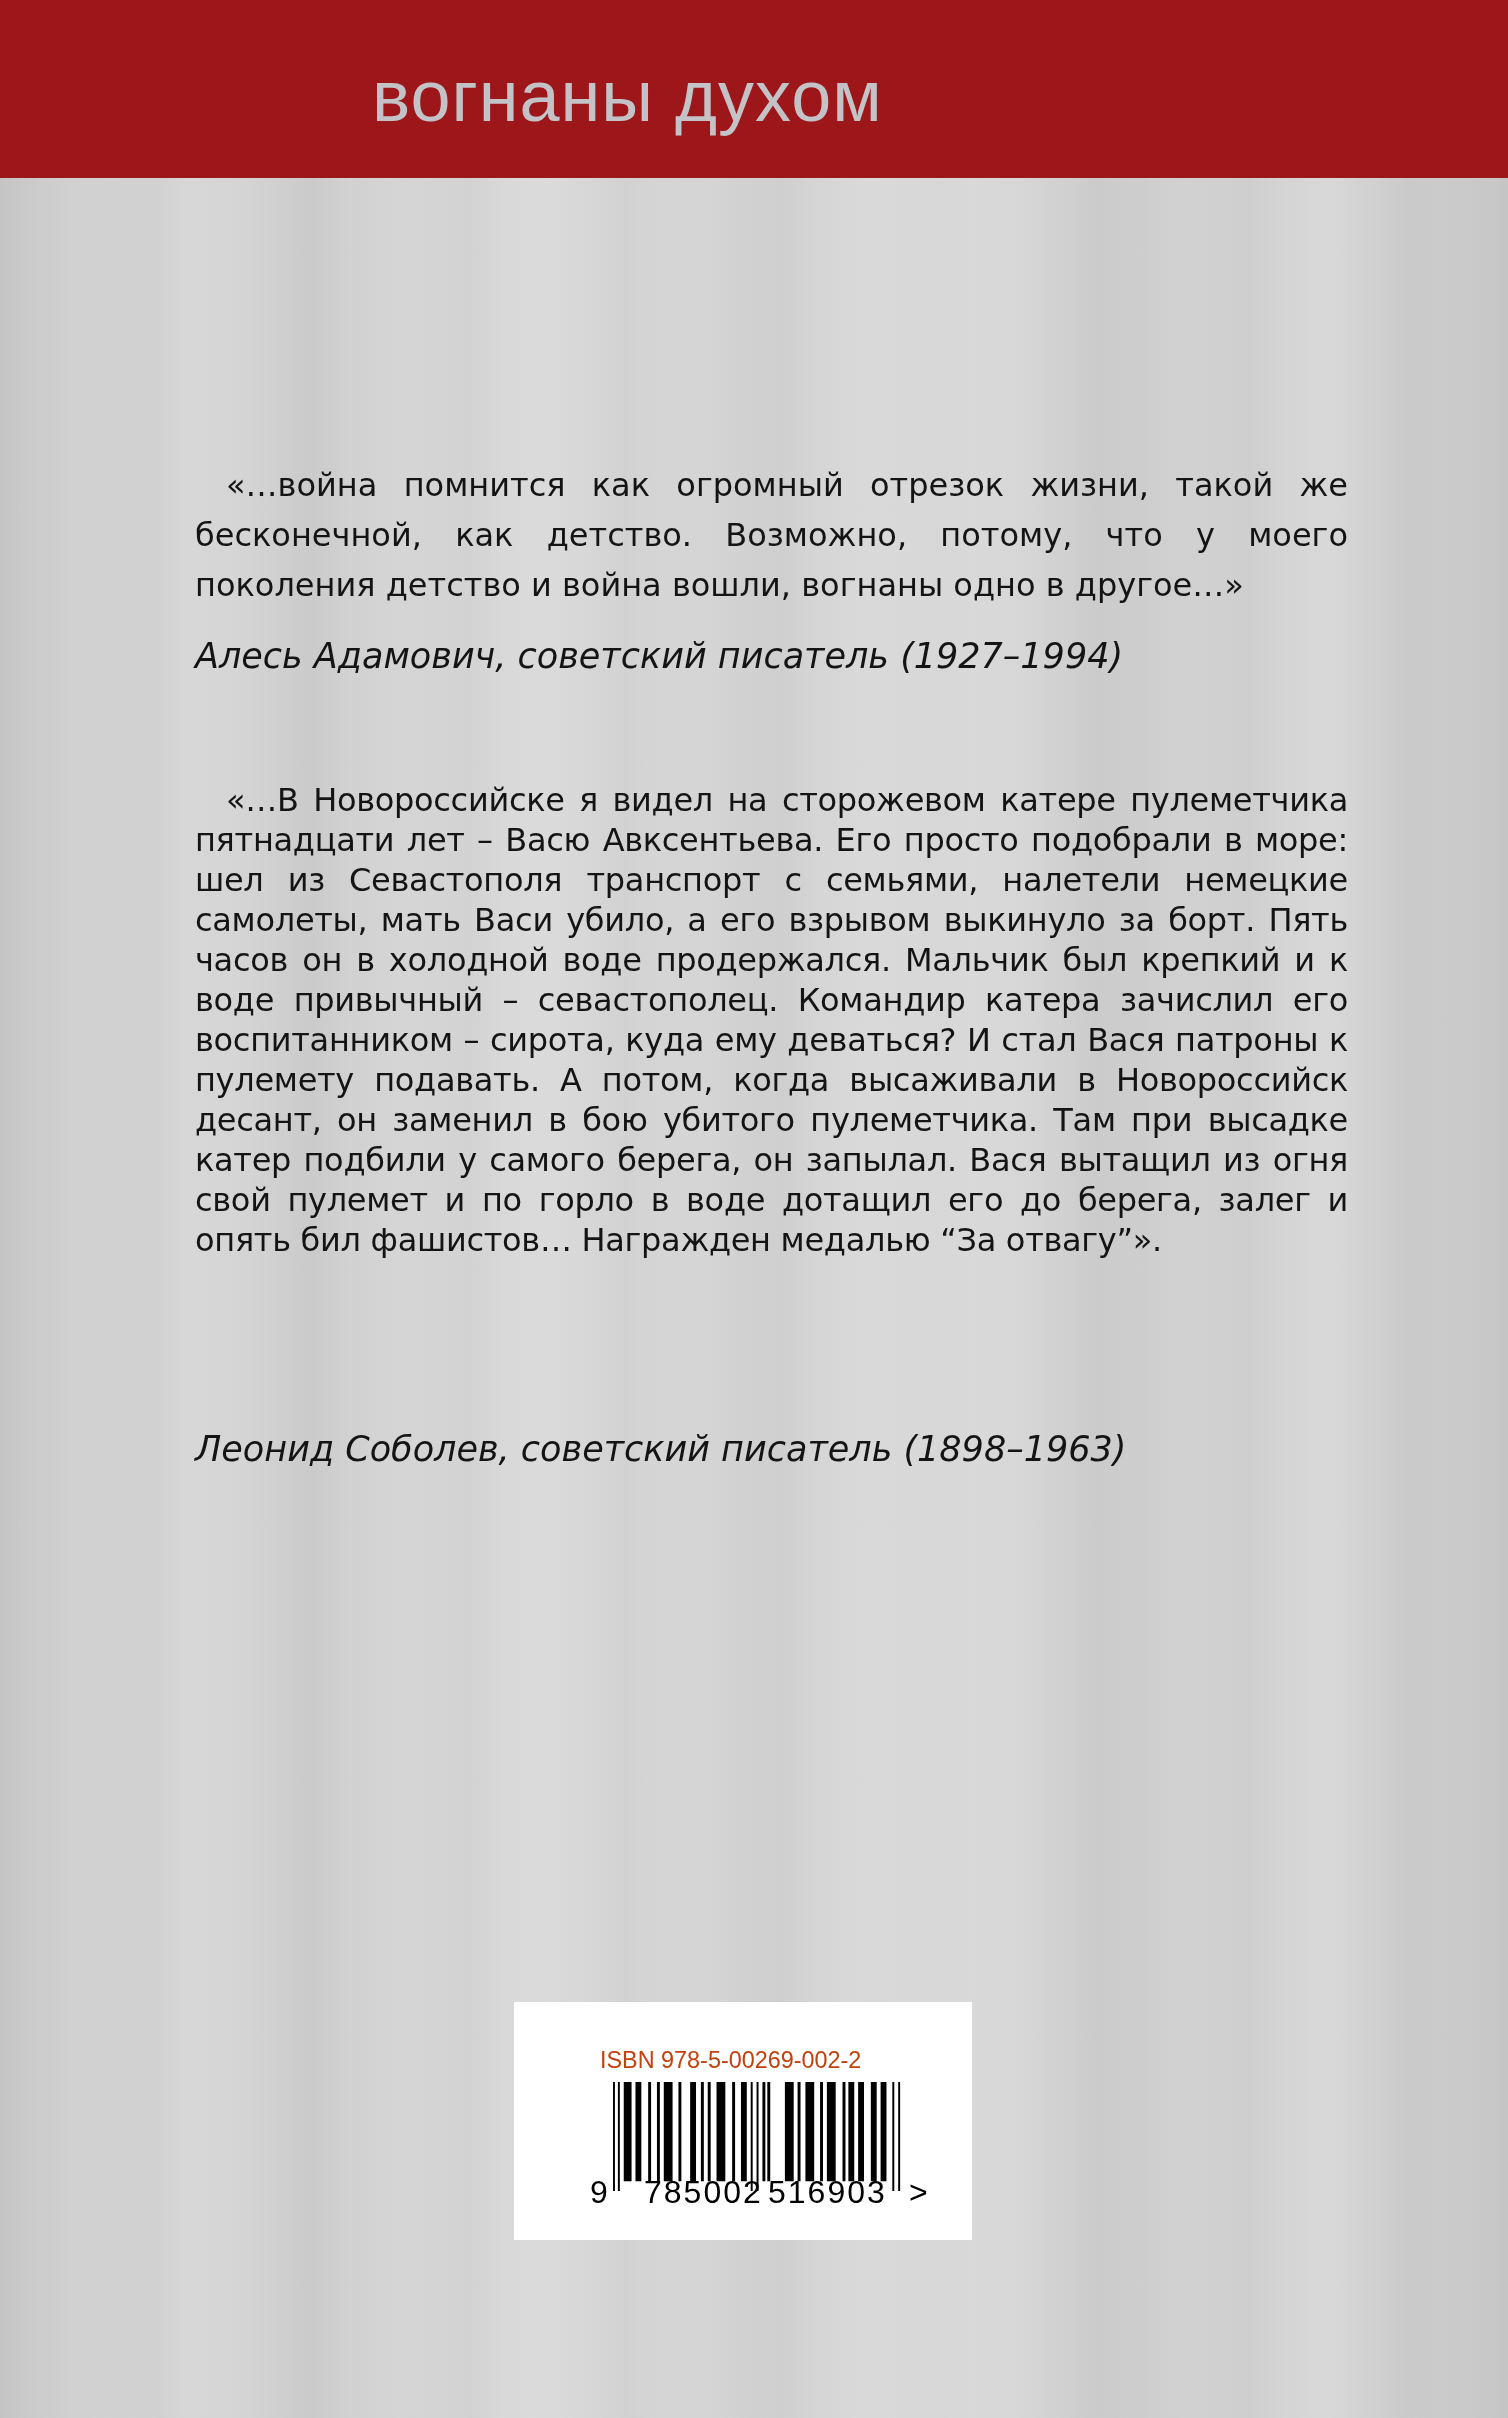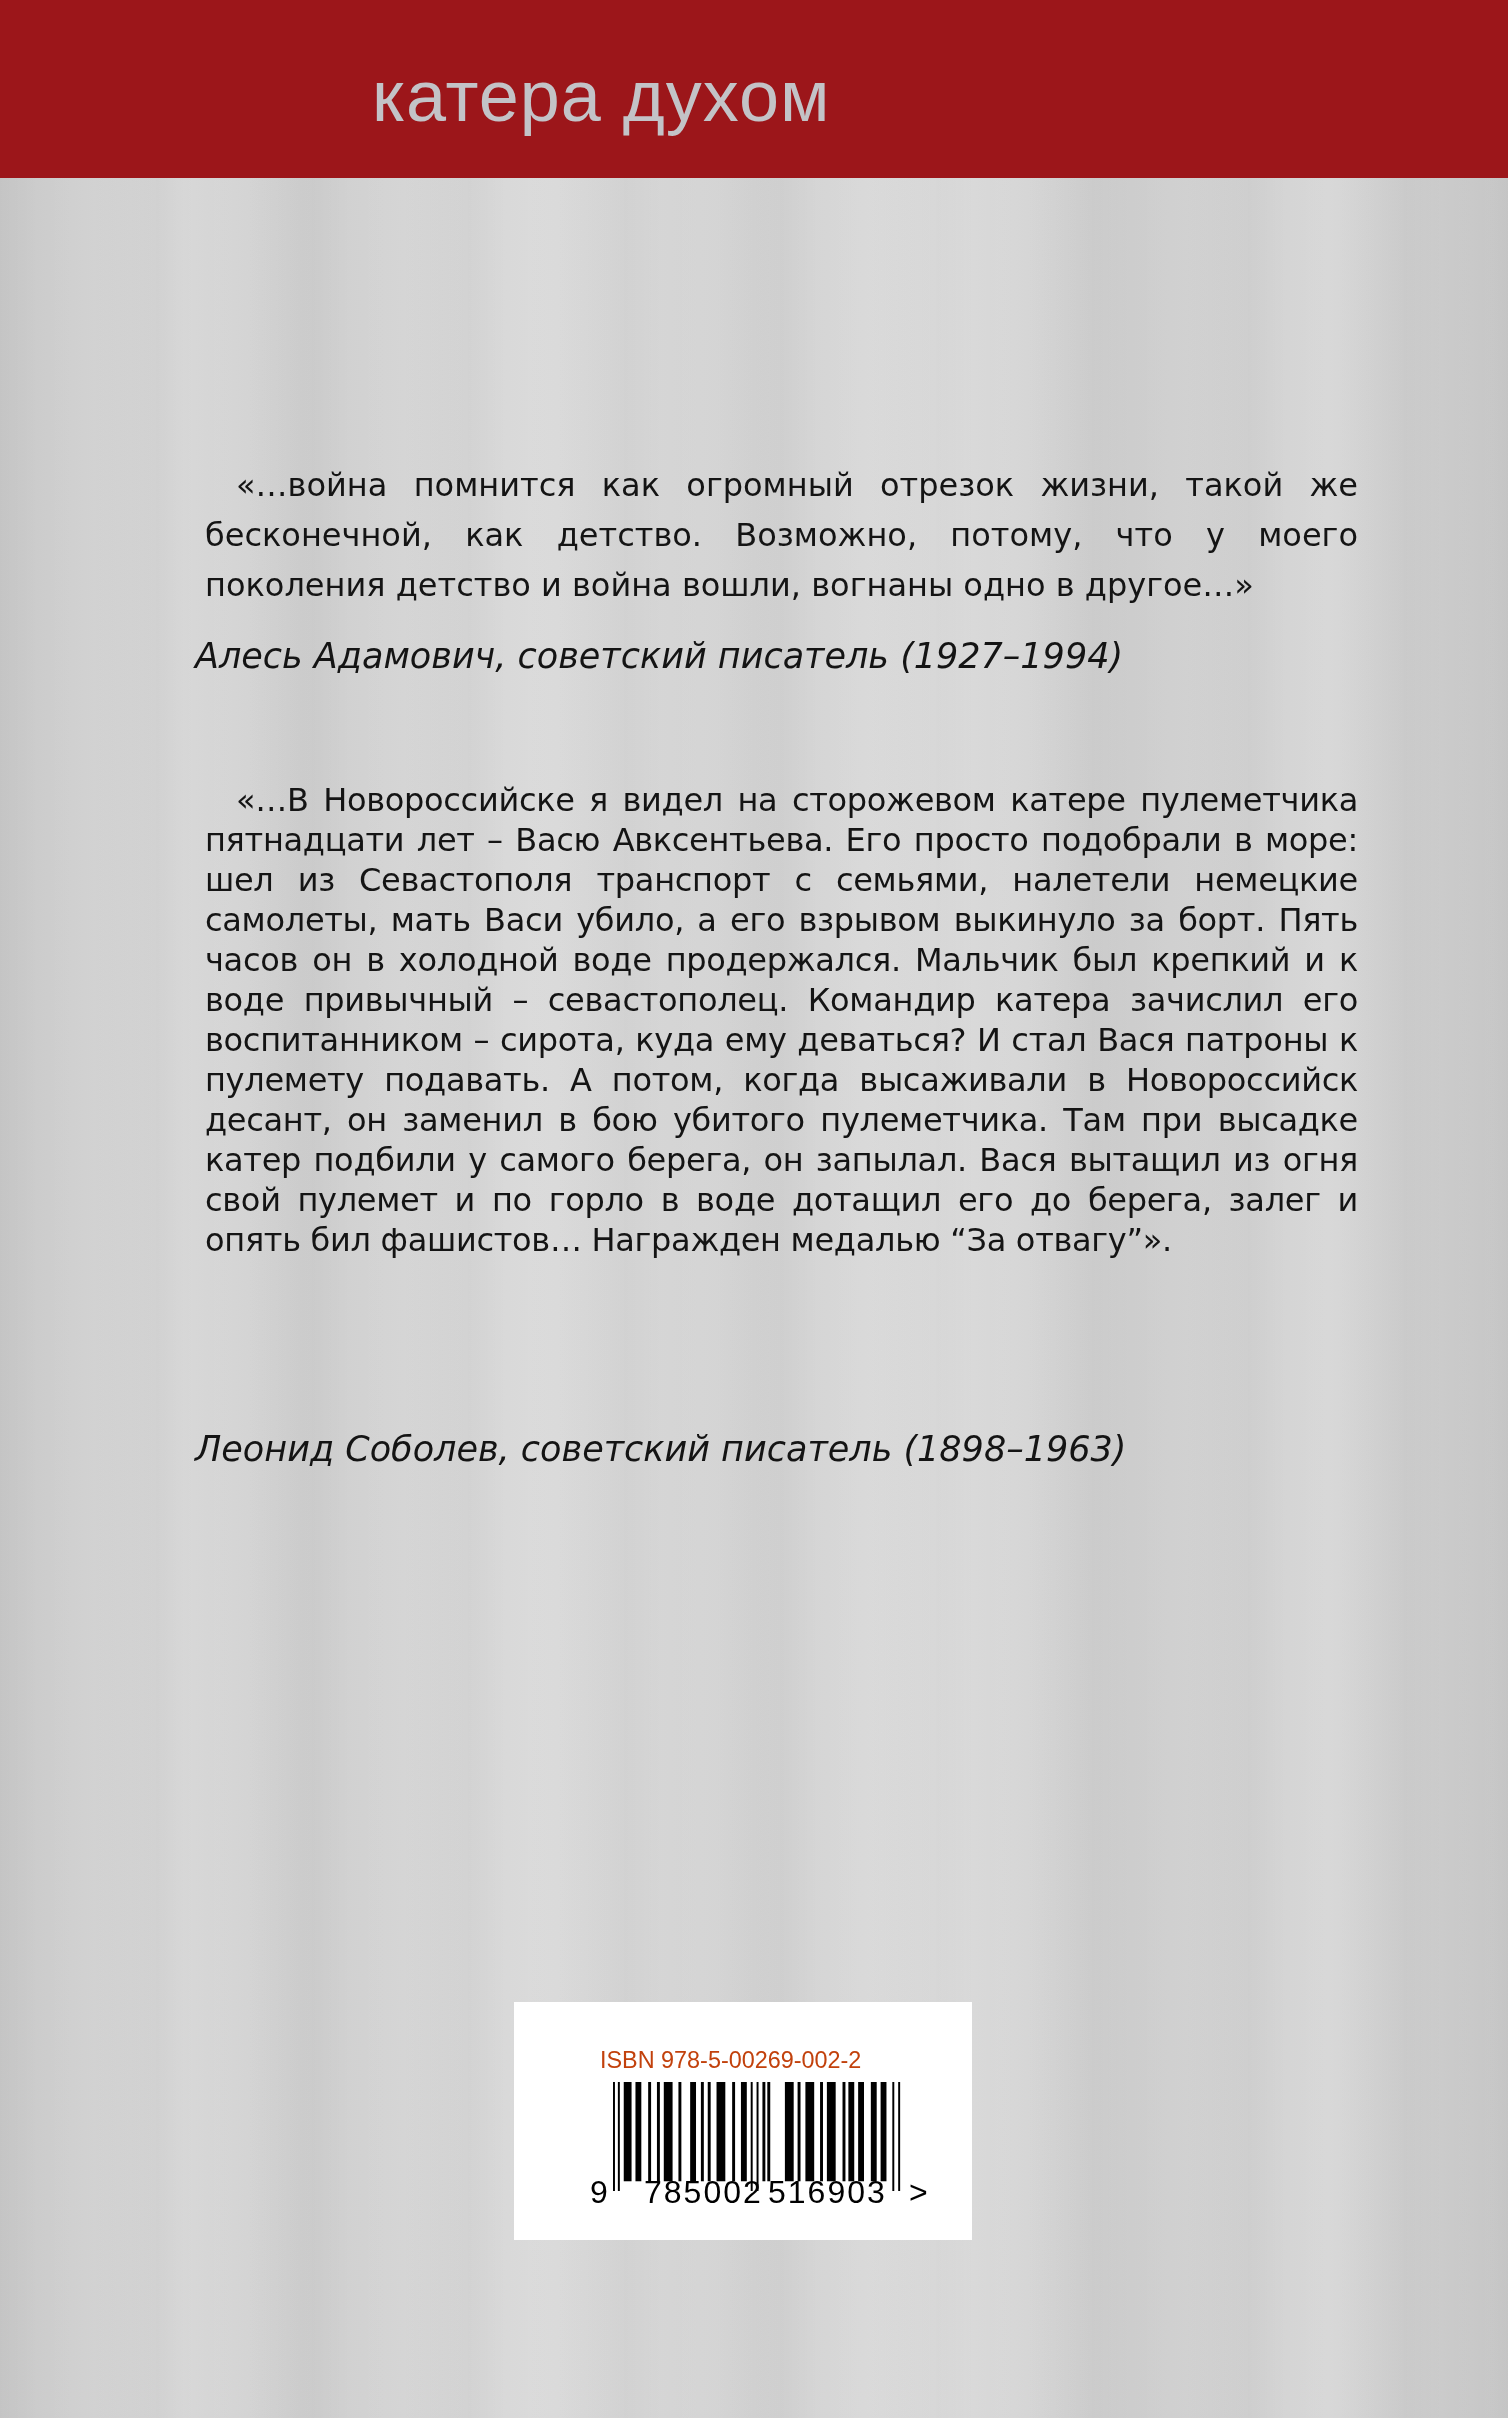--- a/index.html
+++ b/index.html
@@ -22,21 +22,21 @@
     position: absolute; left: 125px; top: 57px; width: 975px;
     text-align: left;
     font-family: "Liberation Sans", sans-serif;
     font-size: 72px; color: #c3c3c7; letter-spacing: 1px;
     line-height: 78px;
     transform: scaleX(1.0);
     padding-left: 0;
   }
   .series-title span { display:inline-block; margin-left: 247px; }
   .quote {
-    position: absolute; left: 205px; width: 1153px;
+    position: absolute; left: 195px; width: 1153px;
     color: #141414;
     font-family: "DejaVu Sans", sans-serif;
     text-align: justify;
   }
   .quote p { margin: 0; text-indent: 31px; }
   .q1 { top: 460px; font-size: 32px; line-height: 50px; }
   .q2 { top: 769px; font-size: 32px; line-height: 40px; letter-spacing: -0.3px; margin-top: 11px; }
   .attr {
     position: absolute; width: 1153px; left: 195px; text-align: left;
     font-family: "DejaVu Sans", sans-serif; font-style: italic;
@@ -61,21 +61,21 @@
     font-family: "Liberation Sans", sans-serif; font-size: 32px; color: #000;
   }
   .ean-digits span { position: absolute; top: 0; }
 </style>
 </head>
 <body>
 
 <div class="paper"></div>
 
 <div class="header">
-  <div class="series-title"><span>катера духом</span></div>
+  <div class="series-title"><span>вогнаны духом</span></div>
 </div>
 
 <div class="quote q1">
   <p>«…война помнится как огромный отрезок жизни, такой же бесконечной, как детство. Возможно, потому, что у моего поколения детство и война вошли, вогнаны одно в другое…»</p>
 </div>
 <div class="attr a1">Алесь Адамович, советский писатель (1927–1994)</div>
 
 <div class="quote q2">
   <p>«…В Новороссийске я видел на сторожевом катере пулеметчика пятнадцати лет – Васю Авксентьева. Его просто подобрали в море: шел из Севастополя транспорт с семьями, налетели немецкие самолеты, мать Васи убило, а его взрывом выкинуло за борт. Пять часов он в холодной воде продержался. Мальчик был крепкий и к воде привычный – севастополец. Командир катера зачислил его воспитанником – сирота, куда ему деваться? И стал Вася патроны к пулемету подавать. А потом, когда высаживали в Новороссийск десант, он заменил в бою убитого пулеметчика. Там при высадке катер подбили у самого берега, он запылал. Вася вытащил из огня свой пулемет и по горло в воде дотащил его до берега, залег и опять бил фашистов… Награжден медалью “За отвагу”».</p>
 </div>

